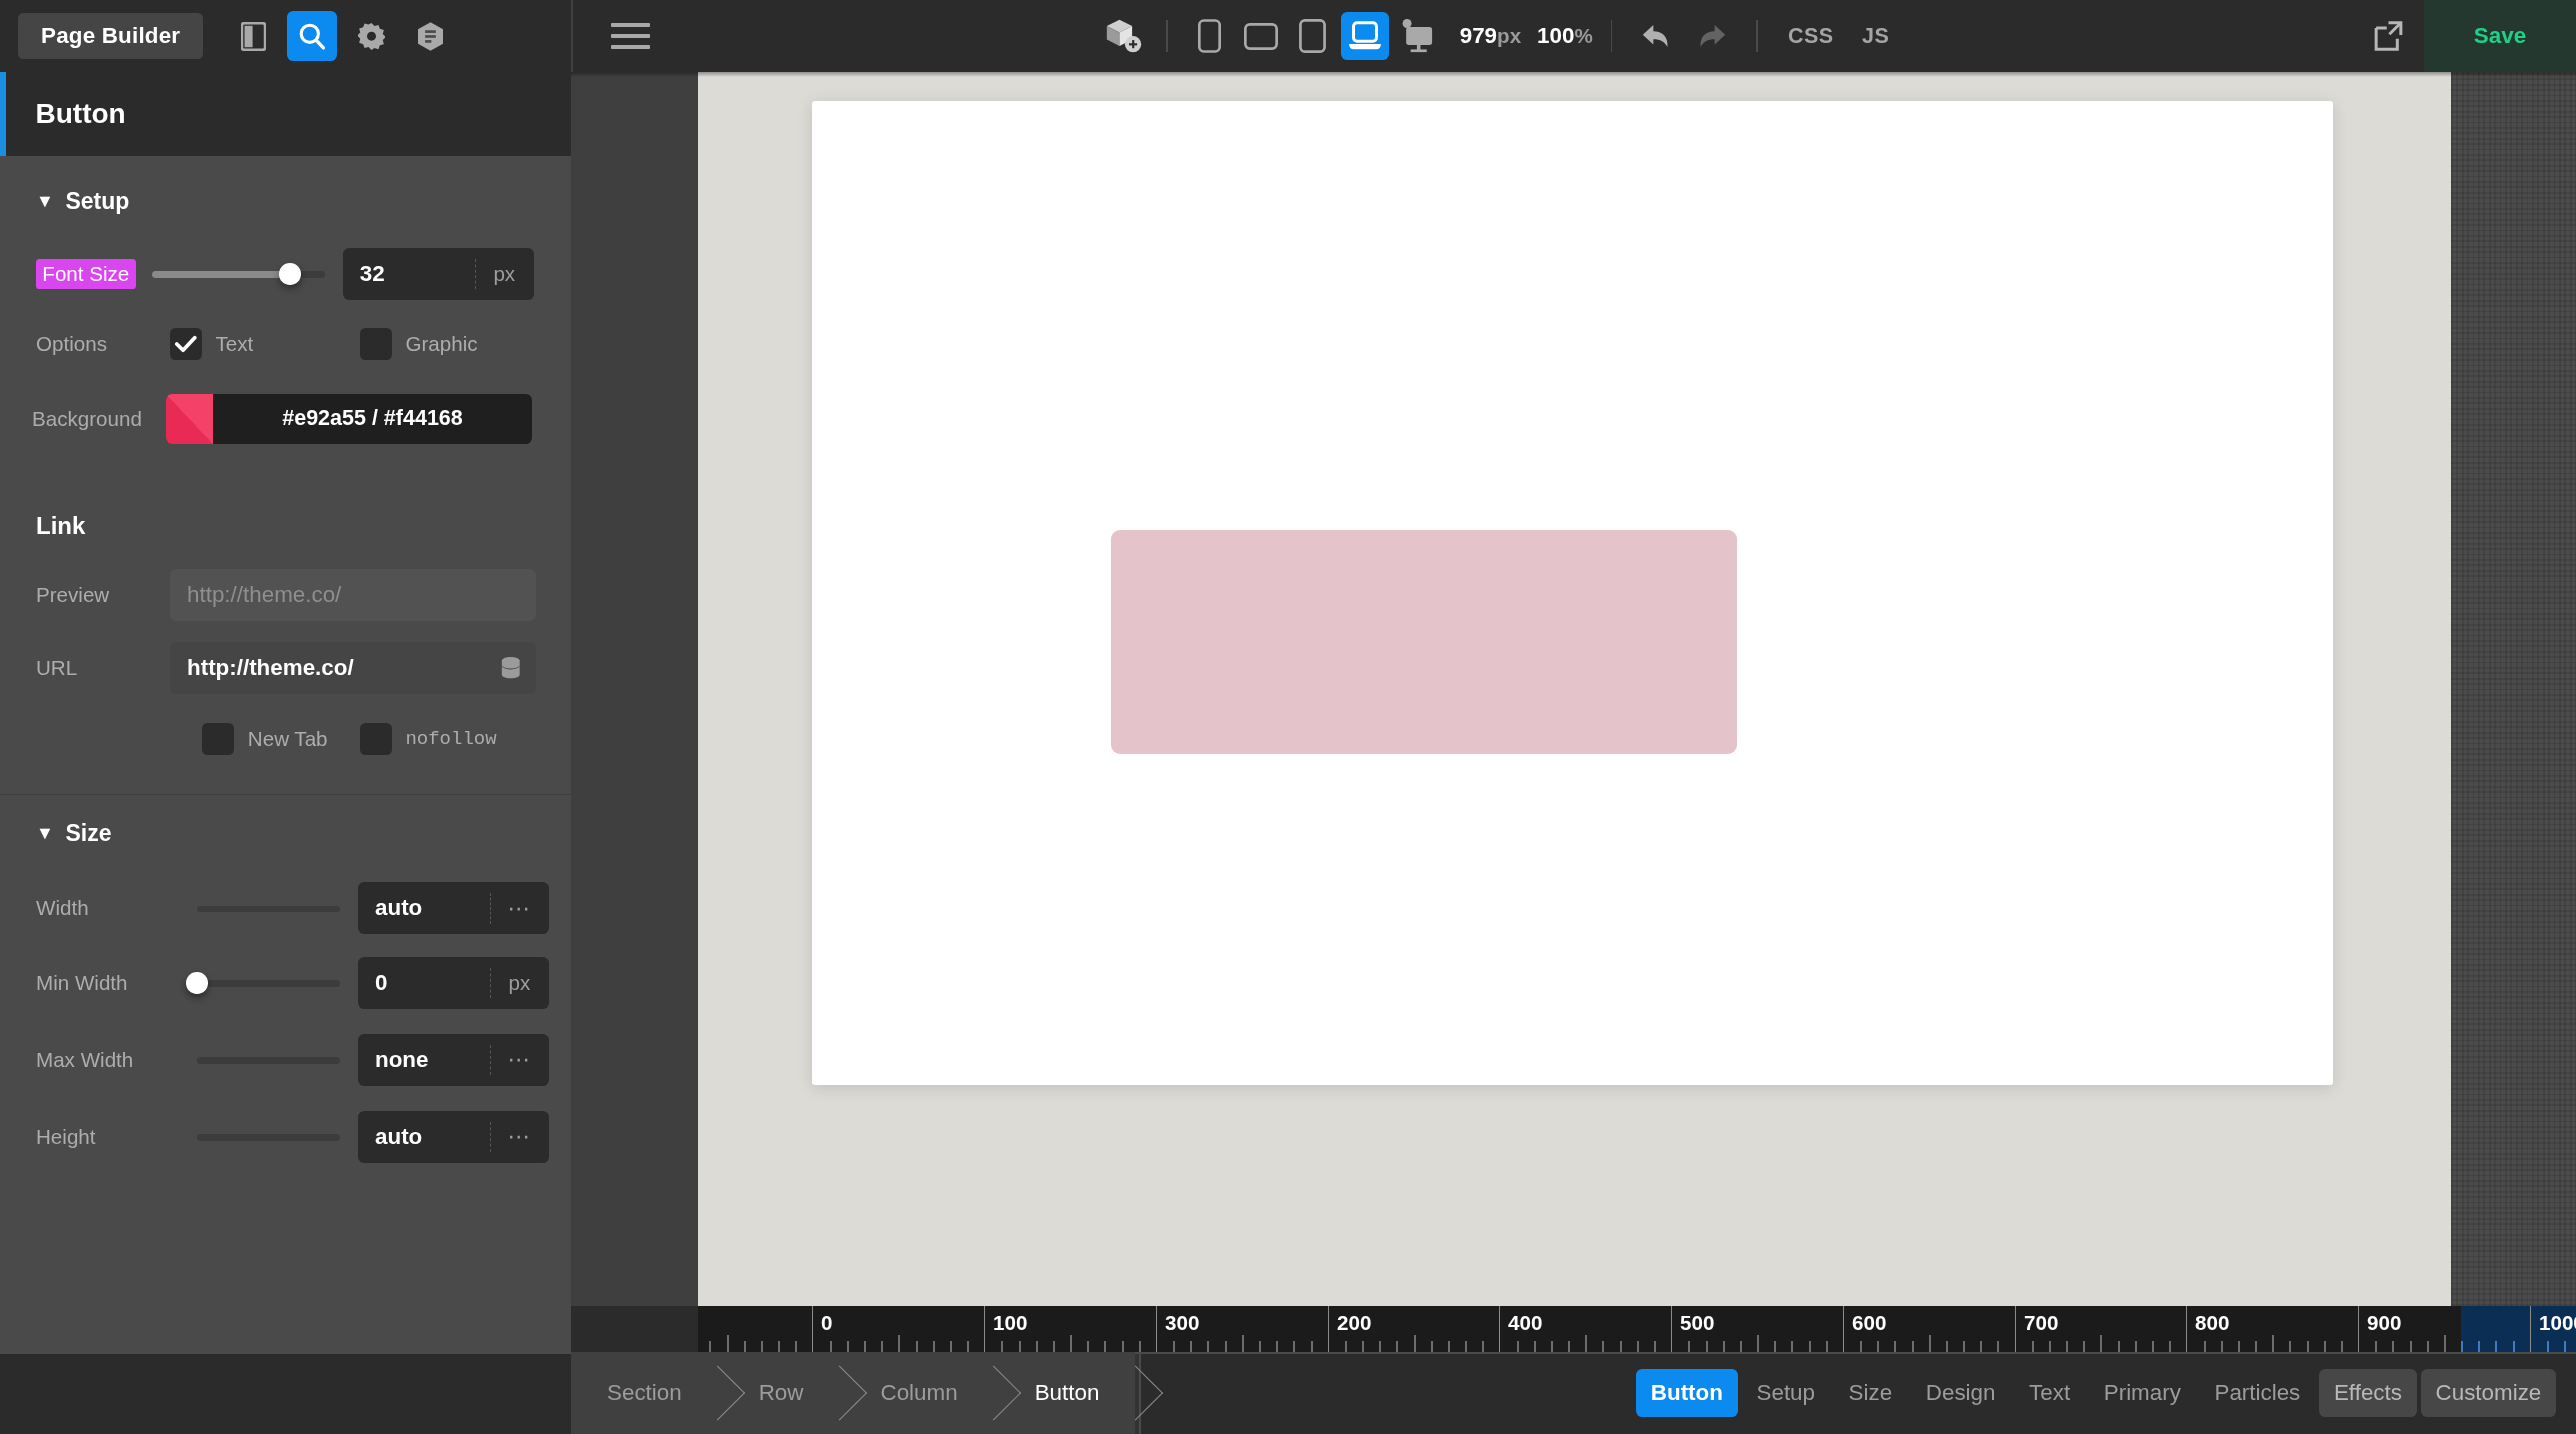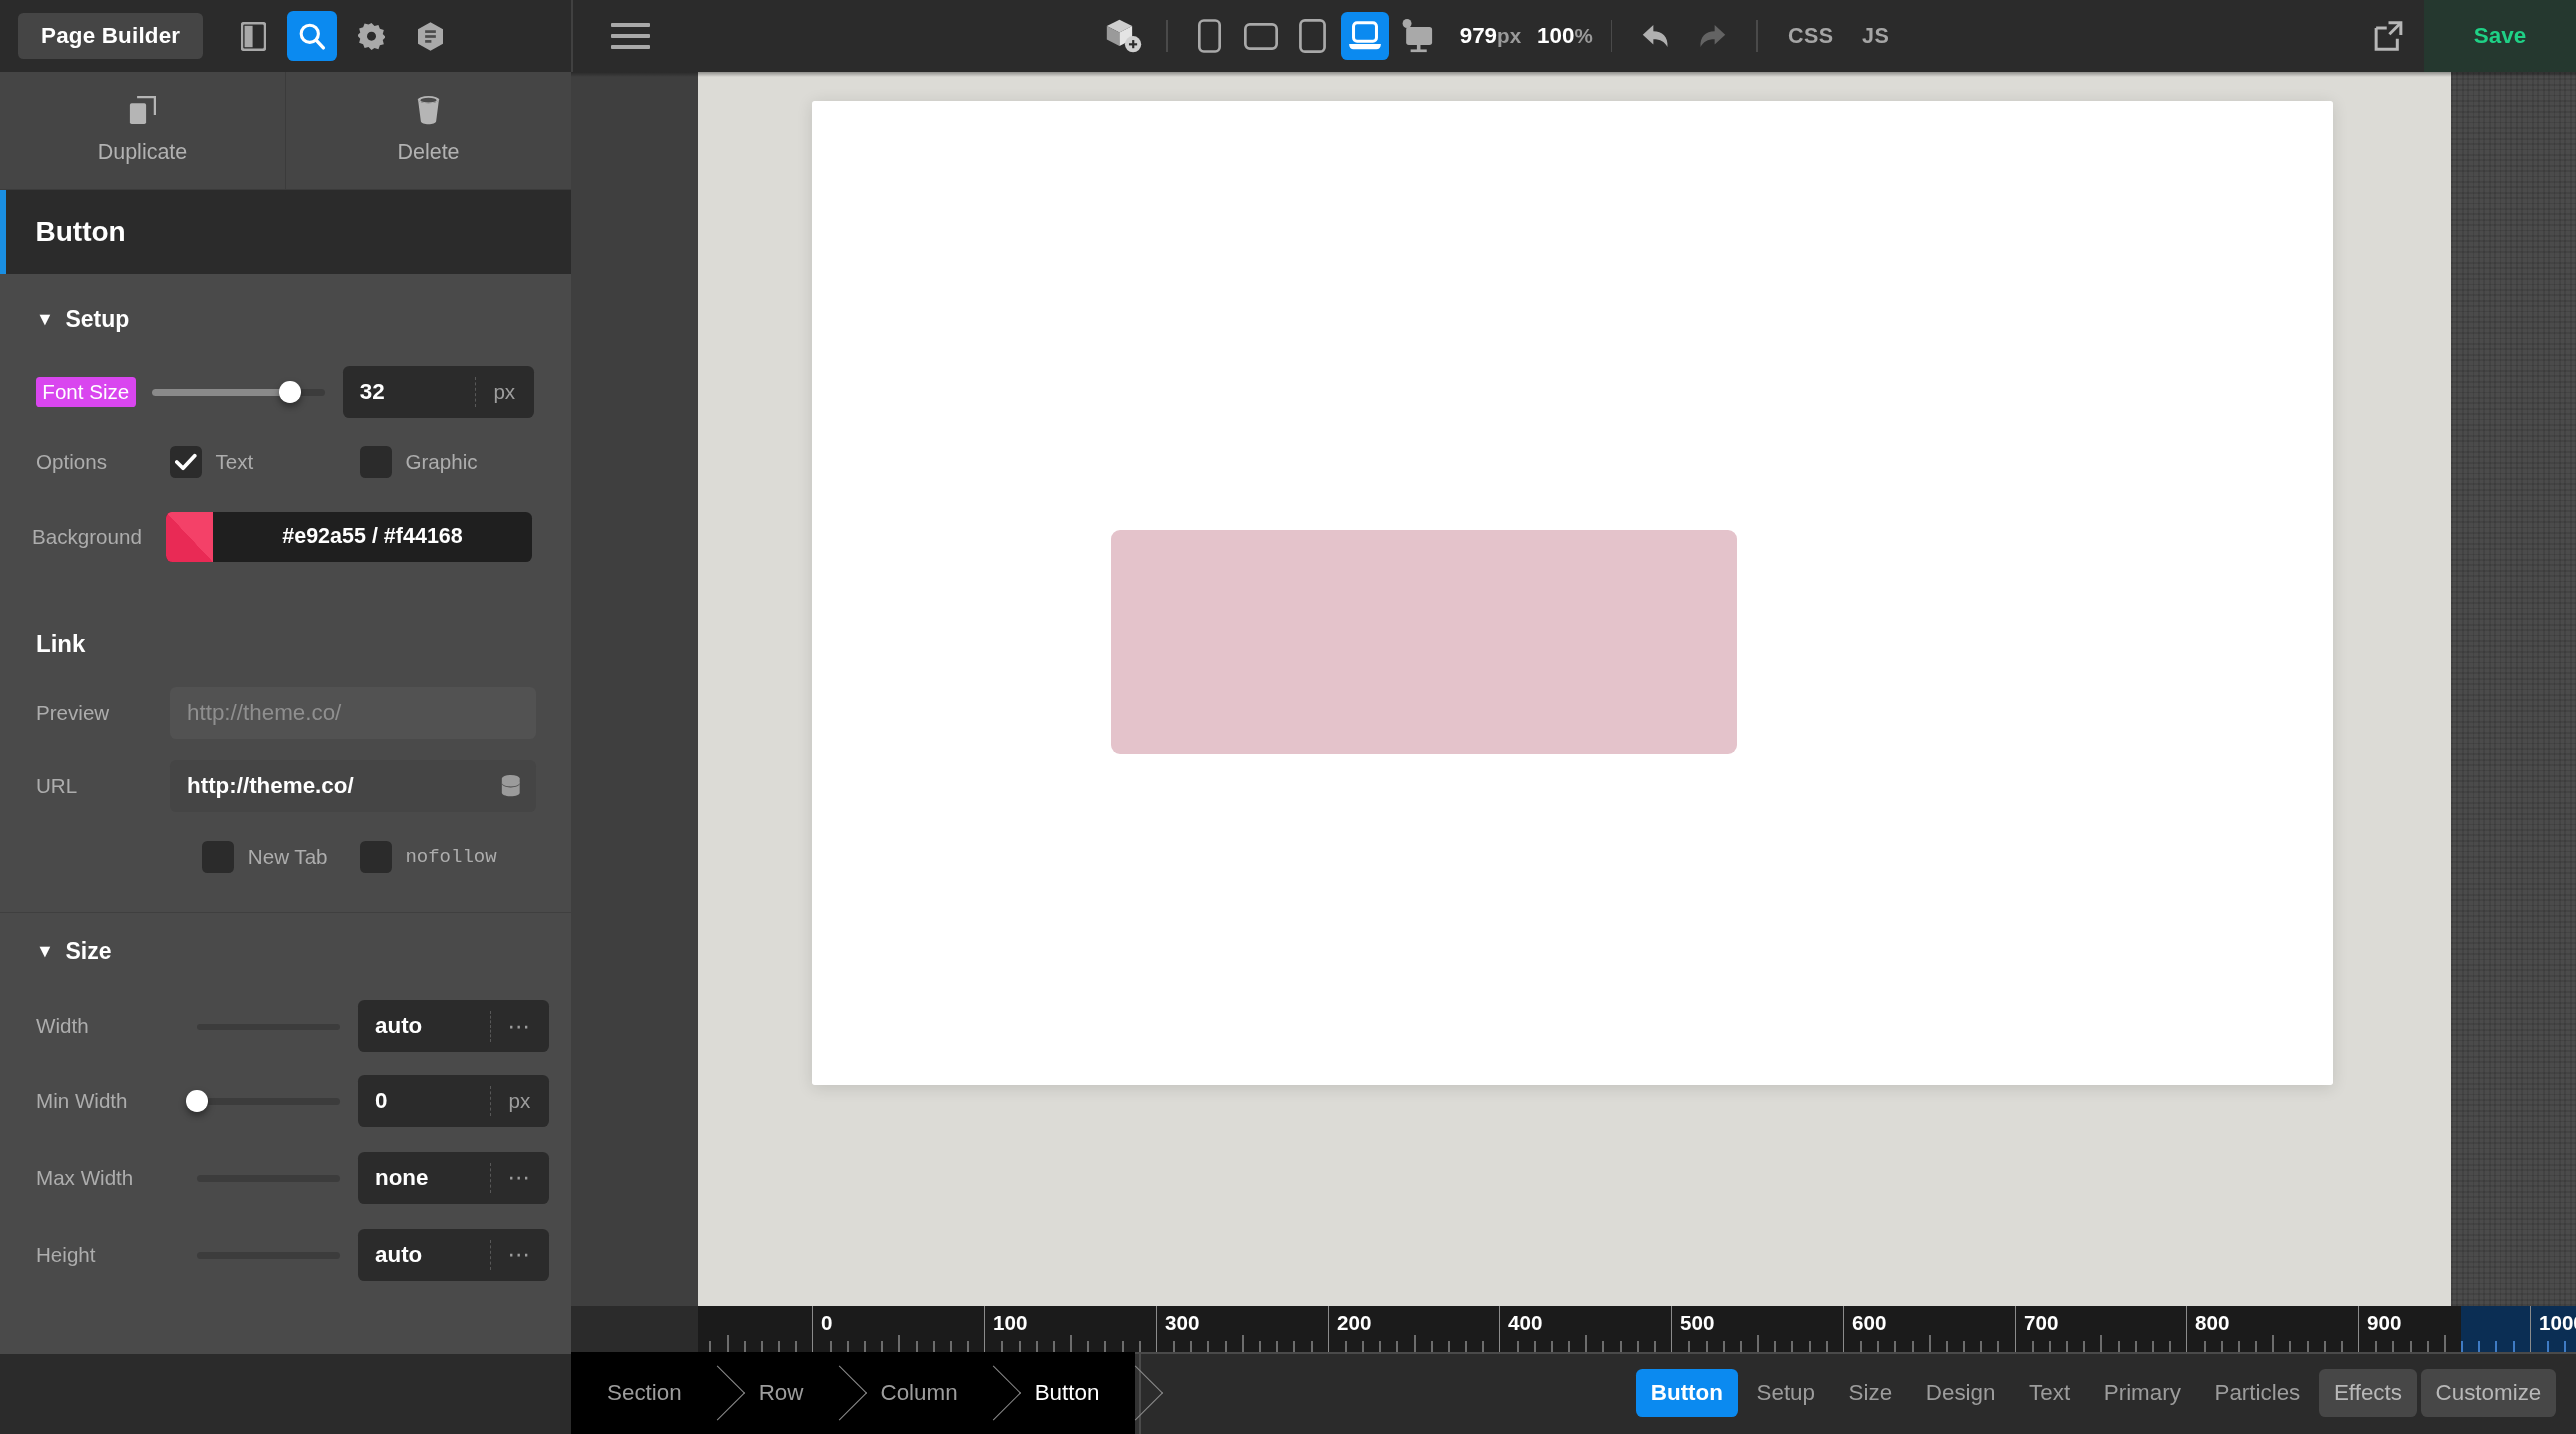--- a/index.html
+++ b/index.html
@@ -177,21 +177,21 @@
 
   
   #bottombar {
     position: absolute; left: 0; top: 1352px; width: 2576px; height: 82px;
     background: #2b2b2b; display: flex; align-items: center;
   }
   #bottombar .topline { position: absolute; left:0; top:0; width:2576px; height:1.8px; background:#4a4a4a; }
   .crumbs { display: flex; height: 82px; align-items: stretch; margin-left: 571px; }
   .crumb {
     position: relative; display: flex; align-items: center;
-    padding: 0 36px 0 41px; background: #000000; color: #9c9c9c; font-size: 22.4px; text-align: right;
+    padding: 0 36px 0 41px; background: #404040; color: #9c9c9c; font-size: 22.4px; text-align: right;
   }
   .crumb:first-child { padding-left: 36px; }
   .crumb.active { color: #fff; }
   .crumb:after {
     content: ""; position: absolute; right: -19.7px; top: 50%; width: 38px; height: 38px;
     transform: translateY(-50%) rotate(45deg);
     border-top: 1.8px solid #8d8d8d; border-right: 1.8px solid #8d8d8d; z-index: 2;
   }
   .crumb:last-child:after { display: none; }
   .crumb-end { width: 3.6px; background: #333; }
@@ -314,41 +314,20 @@
           <path d="M16 2h14v14" fill="none" stroke="#b7b7b7" stroke-width="3.4"></path>
           <line x1="30" y1="2" x2="17" y2="15" stroke="#b7b7b7" stroke-width="3.4"></line>
         </svg>
     </div>
     <div class="savebtn">Save</div>
   </div>
 </div>
 
 <div id="sidebar">
 
-  <div class="act-row">
-    <div class="act-btn">
-      <span>
-        <svg width="27" height="29" viewBox="0 0 30 32">
-            <rect x="1" y="8" width="18" height="23" rx="2" fill="#b5b5b5"></rect>
-            <path d="M9 1h20v20" fill="none" stroke="#b5b5b5" stroke-width="3"></path>
-          </svg>
-      </span>
-      <span class="act-label">Duplicate</span>
-    </div>
-    <div class="act-btn">
-      <span>
-        <svg width="27" height="29" viewBox="0 0 30 32">
-            <ellipse cx="15" cy="4" rx="12" ry="4" fill="#b5b5b5"></ellipse>
-            <path d="M3.5 5l3 23c.4 2 4.1 3.3 8.5 3.3S23.1 30 23.5 28l3-23c-2.2 2.3-6.6 3-11.5 3S5.7 7.3 3.5 5z" fill="#b5b5b5"></path>
-            <ellipse cx="15" cy="4.5" rx="9" ry="2.6" fill="#4a4a4a"></ellipse>
-          </svg>
-      </span>
-      <span class="act-label">Delete</span>
-    </div>
-  </div>
 
   <div class="sel-header">
     <span class="t">Button</span>
   </div>
 
   <div class="sect">
     <div class="sect-title">
       <span class="caret">▼</span>
       <span>Setup</span>
     </div>

